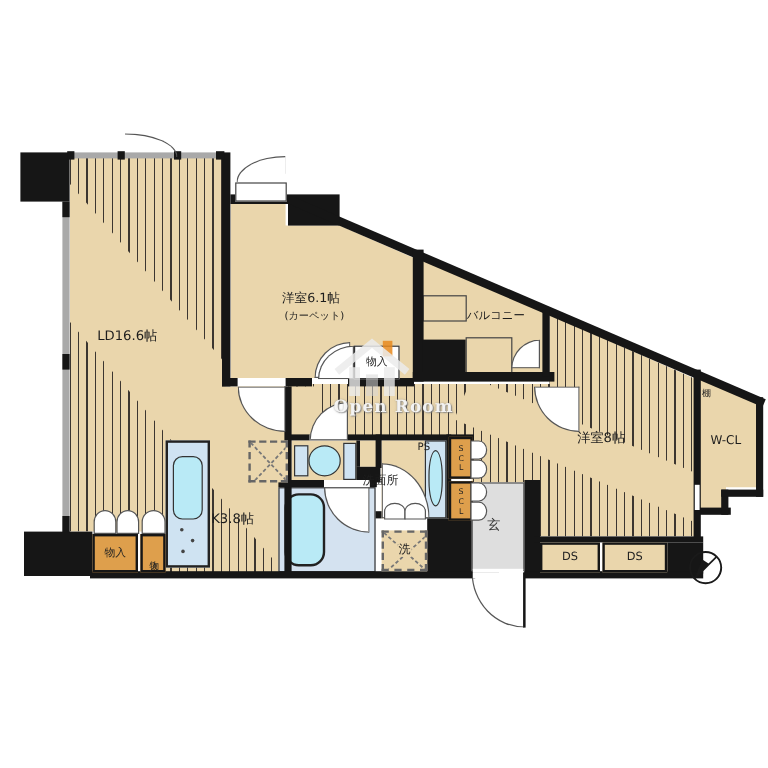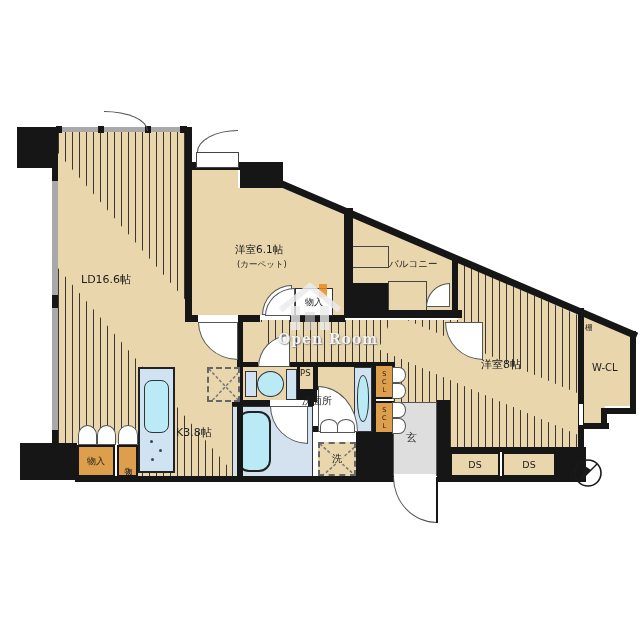--- a/index.html
+++ b/index.html
@@ -203,21 +203,21 @@
 
   <span class="lbl" style="left:81px;top:274px;font-size:11px;">LD16.6帖</span>
   <span class="lbl" style="left:235px;top:244px;font-size:10.5px;">洋室6.1帖</span>
   <span class="lbl" style="left:237px;top:260px;font-size:8.5px;">(カーペット)</span>
   <span class="lbl" style="left:389px;top:259px;font-size:9.5px;">バルコニー</span>
   <span class="lbl" style="left:481px;top:359px;font-size:11px;">洋室8帖</span>
   <span class="lbl" style="left:592px;top:363px;font-size:10px;">W-CL</span>
   <span class="lbl" style="left:585px;top:324px;font-size:7.5px;">棚</span>
   <span class="lbl" style="left:176px;top:427px;font-size:11px;">K3.8帖</span>
   <span class="lbl" style="left:302px;top:396px;font-size:10px;">洗面所</span>
-  <span class="lbl" style="left:300px;top:369px;font-size:8.5px;">PS</span>
+  <span class="lbl" style="left:300px;top:369px;font-size:8.5px;padding-left:48px;">PS</span>
   <span class="lbl" style="left:406px;top:432px;font-size:11px;color:#333;">玄</span>
 
   <svg class="abs" style="left:570px;top:455px;z-index:6;" width="36" height="36" viewBox="0 0 36 36">
     <circle cx="18" cy="18" r="13" fill="none" stroke="#1a1a1a" stroke-width="1.6"></circle>
     <line x1="27" y1="9" x2="9" y2="27" stroke="#1a1a1a" stroke-width="1.4"></line>
     <polygon points="9,27 21,15 15,11" fill="#1a1a1a"></polygon>
   </svg>
 
   <div class="wm">
     <svg width="64" height="50" viewBox="0 0 64 50">

